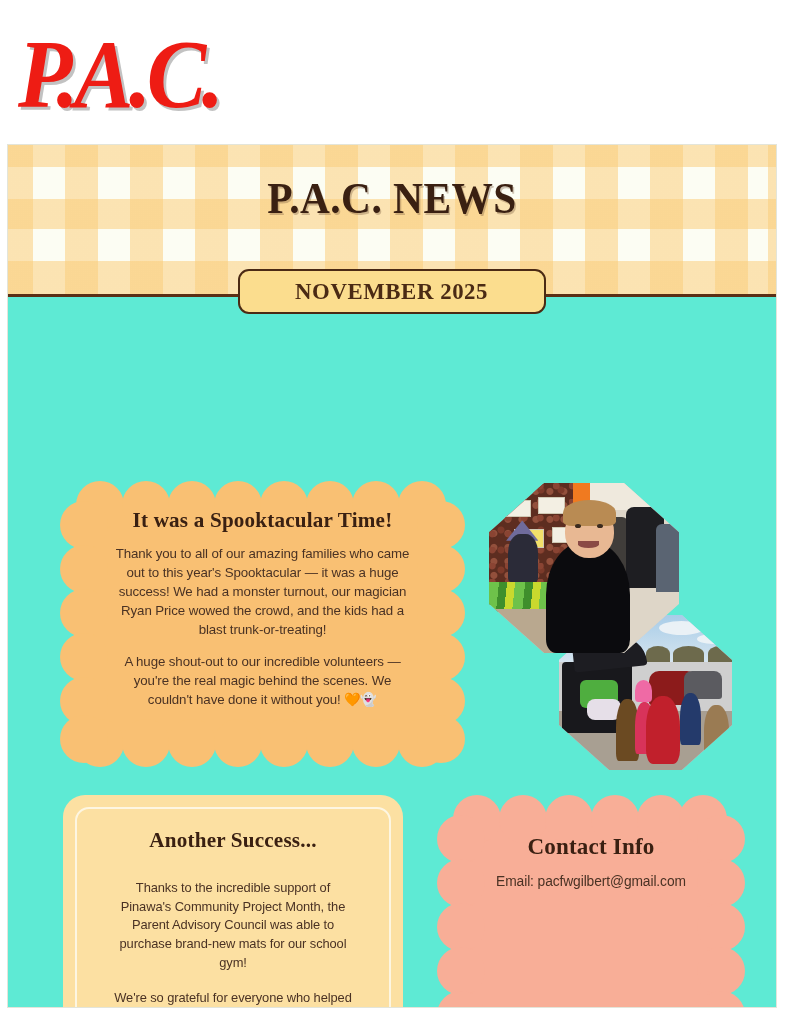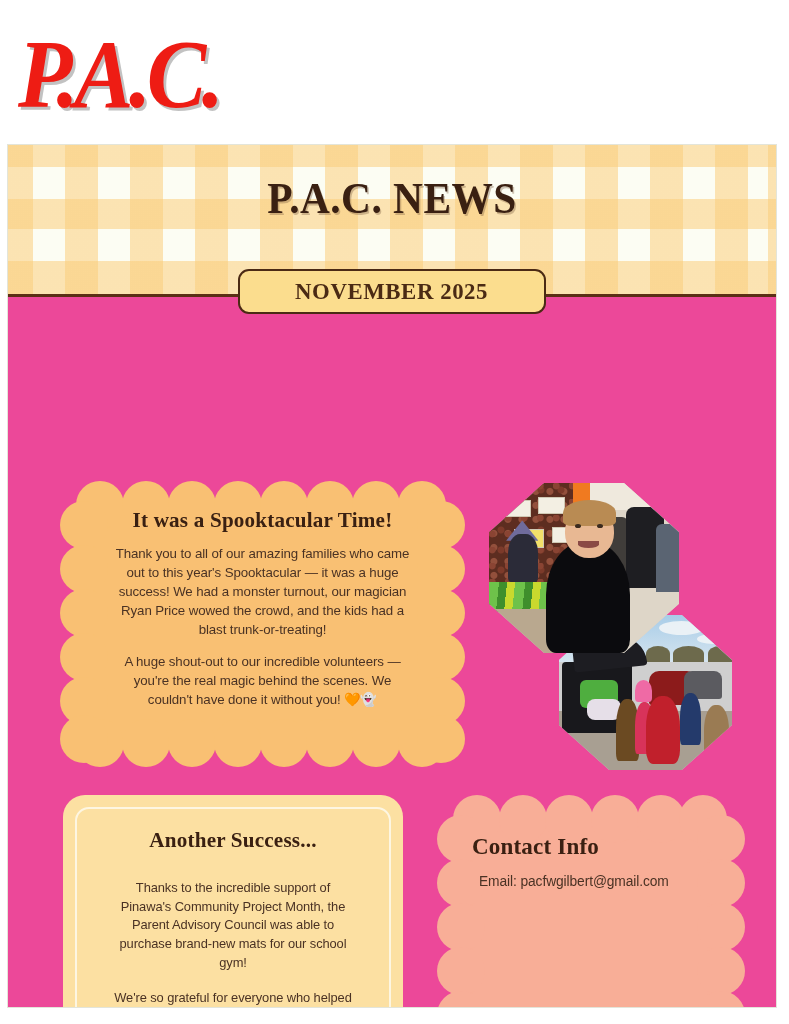--- a/index.html
+++ b/index.html
@@ -55,21 +55,21 @@
     margin-left: 12px;
     margin-top: -4px;
     white-space: nowrap;
   }
 
   
   .page-card {
     position: absolute;
     left: 8px; top: 145px;
     width: 768px; height: 862px;
-    background: #ec4899;
+    background: #5eead4;
     box-shadow: 0 0 0 1px #e3e5da;
     overflow: hidden;
   }
 
   
   .gingham {
     position: absolute;
     left: 0; top: 0;
     width: 768px; height: 152px;
     background-color: #fcfdf3;
@@ -171,20 +171,21 @@
   }
   .body-txt + .body-txt { margin-top: 14px; }
 
   
   .blob-pink {
     left: 429px; top: 650px;
     width: 308px; height: 318px;
   }
   .blob-pink .blob-content {
     padding: 38px 30px 0 30px;
+    text-align: center;
   }
   .blob-pink .h-title { font-size: 24px; margin-bottom: 12px; }
   .blob-pink .body-txt { font-size: 13.8px; line-height: 1.5; }
 
   
   .yellow-box {
     position: absolute;
     left: 55px; top: 650px;
     width: 340px; height: 318px;
     box-sizing: border-box;

